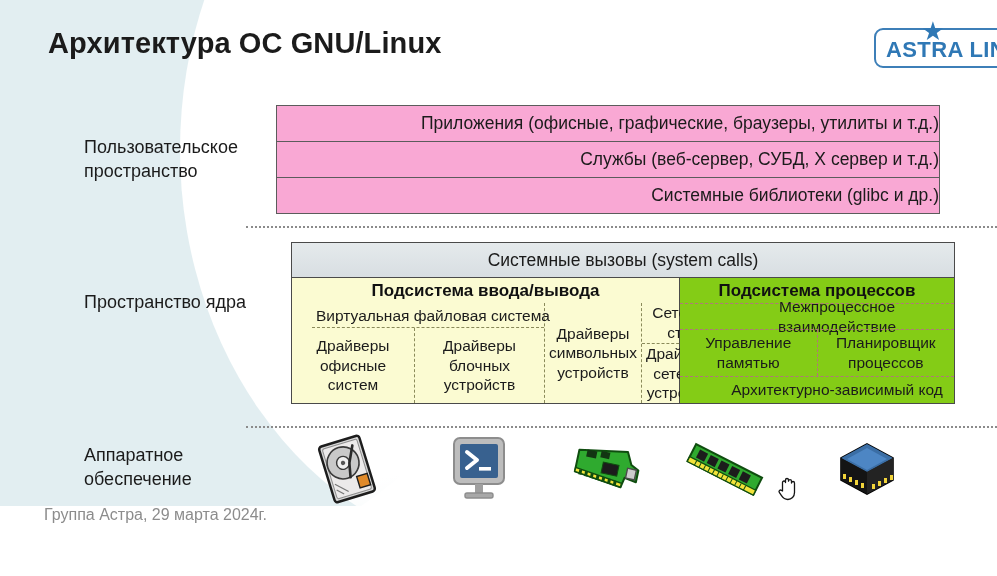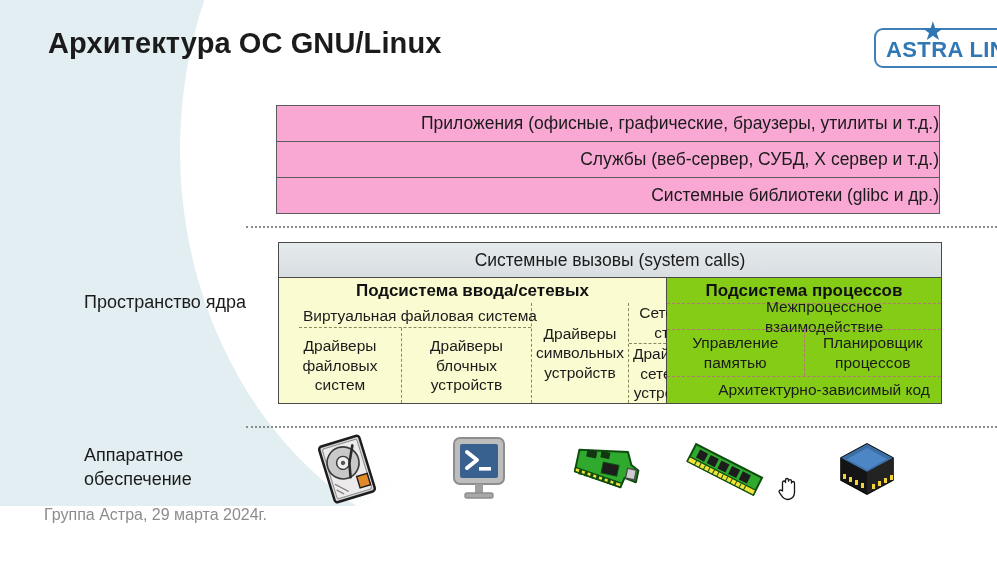--- a/index.html
+++ b/index.html
@@ -151,21 +151,21 @@
     border-bottom: 1.5px solid #5c5c5c;
     background: #f9a8d4;
     white-space: nowrap;
     overflow: hidden;
   }
   .user-row:last-child { border-bottom: none; padding-left: 28px; }
 
   
   #kernel-stack {
     position: absolute;
-    left: 278px;
+    left: 291px;
     top: 242px;
     width: 664px;
     border: 1.5px solid #4a4a4a;
     box-sizing: border-box;
     background: #fbfbd2;
   }
   #syscalls-bar {
     height: 34px;
     line-height: 34px;
     text-align: center;
@@ -366,47 +366,48 @@
 
 <div id="slide">
 
   <div id="slide-title">Архитектура ОС GNU/Linux</div>
 
   <div id="astra-logo">
     <span class="logo-star">★</span>
     <span class="logo-text">ASTRA LIN</span>
   </div>
 
+  <div class="zone-label" id="label-user">Пользовательское пространство</div>
   <div class="zone-label" id="label-kernel">Пространство ядра</div>
   <div class="zone-label" id="label-hw">Аппаратное обеспечение</div>
 
   <div class="zone-divider" id="divider-user-kernel"></div>
   <div class="zone-divider" id="divider-kernel-hw"></div>
 
   <div id="userspace-stack">
     <div class="user-row">Приложения (офисные, графические, браузеры, утилиты и т.д.)</div>
     <div class="user-row">Службы (веб-сервер, СУБД, X сервер и т.д.)</div>
     <div class="user-row">Системные библиотеки (glibc и др.)</div>
   </div>
 
   <div id="kernel-stack">
 
     <div id="syscalls-bar">Системные вызовы (system calls)</div>
 
     <div id="kernel-body">
 
       <div id="io-subsystem">
-        <div class="subsystem-title">Подсистема ввода/сетевых</div>
+        <div class="subsystem-title">Подсистема ввода/вывода</div>
         <div id="io-grid">
 
           <div class="io-col-left">
             <div id="vfs-row">Виртуальная файловая система</div>
             <div class="io-leftcol-split">
               <div class="io-sub-a">
-                <div class="io-cell">Драйверы файловых систем</div>
+                <div class="io-cell">Драйверы офисные систем</div>
               </div>
               <div class="io-sub-b">
                 <div class="io-cell">Драйверы блочных устройств</div>
               </div>
             </div>
           </div>
 
           <div class="io-col-mid">
             <div class="io-cell">Драйверы символьных устройств</div>
           </div>

